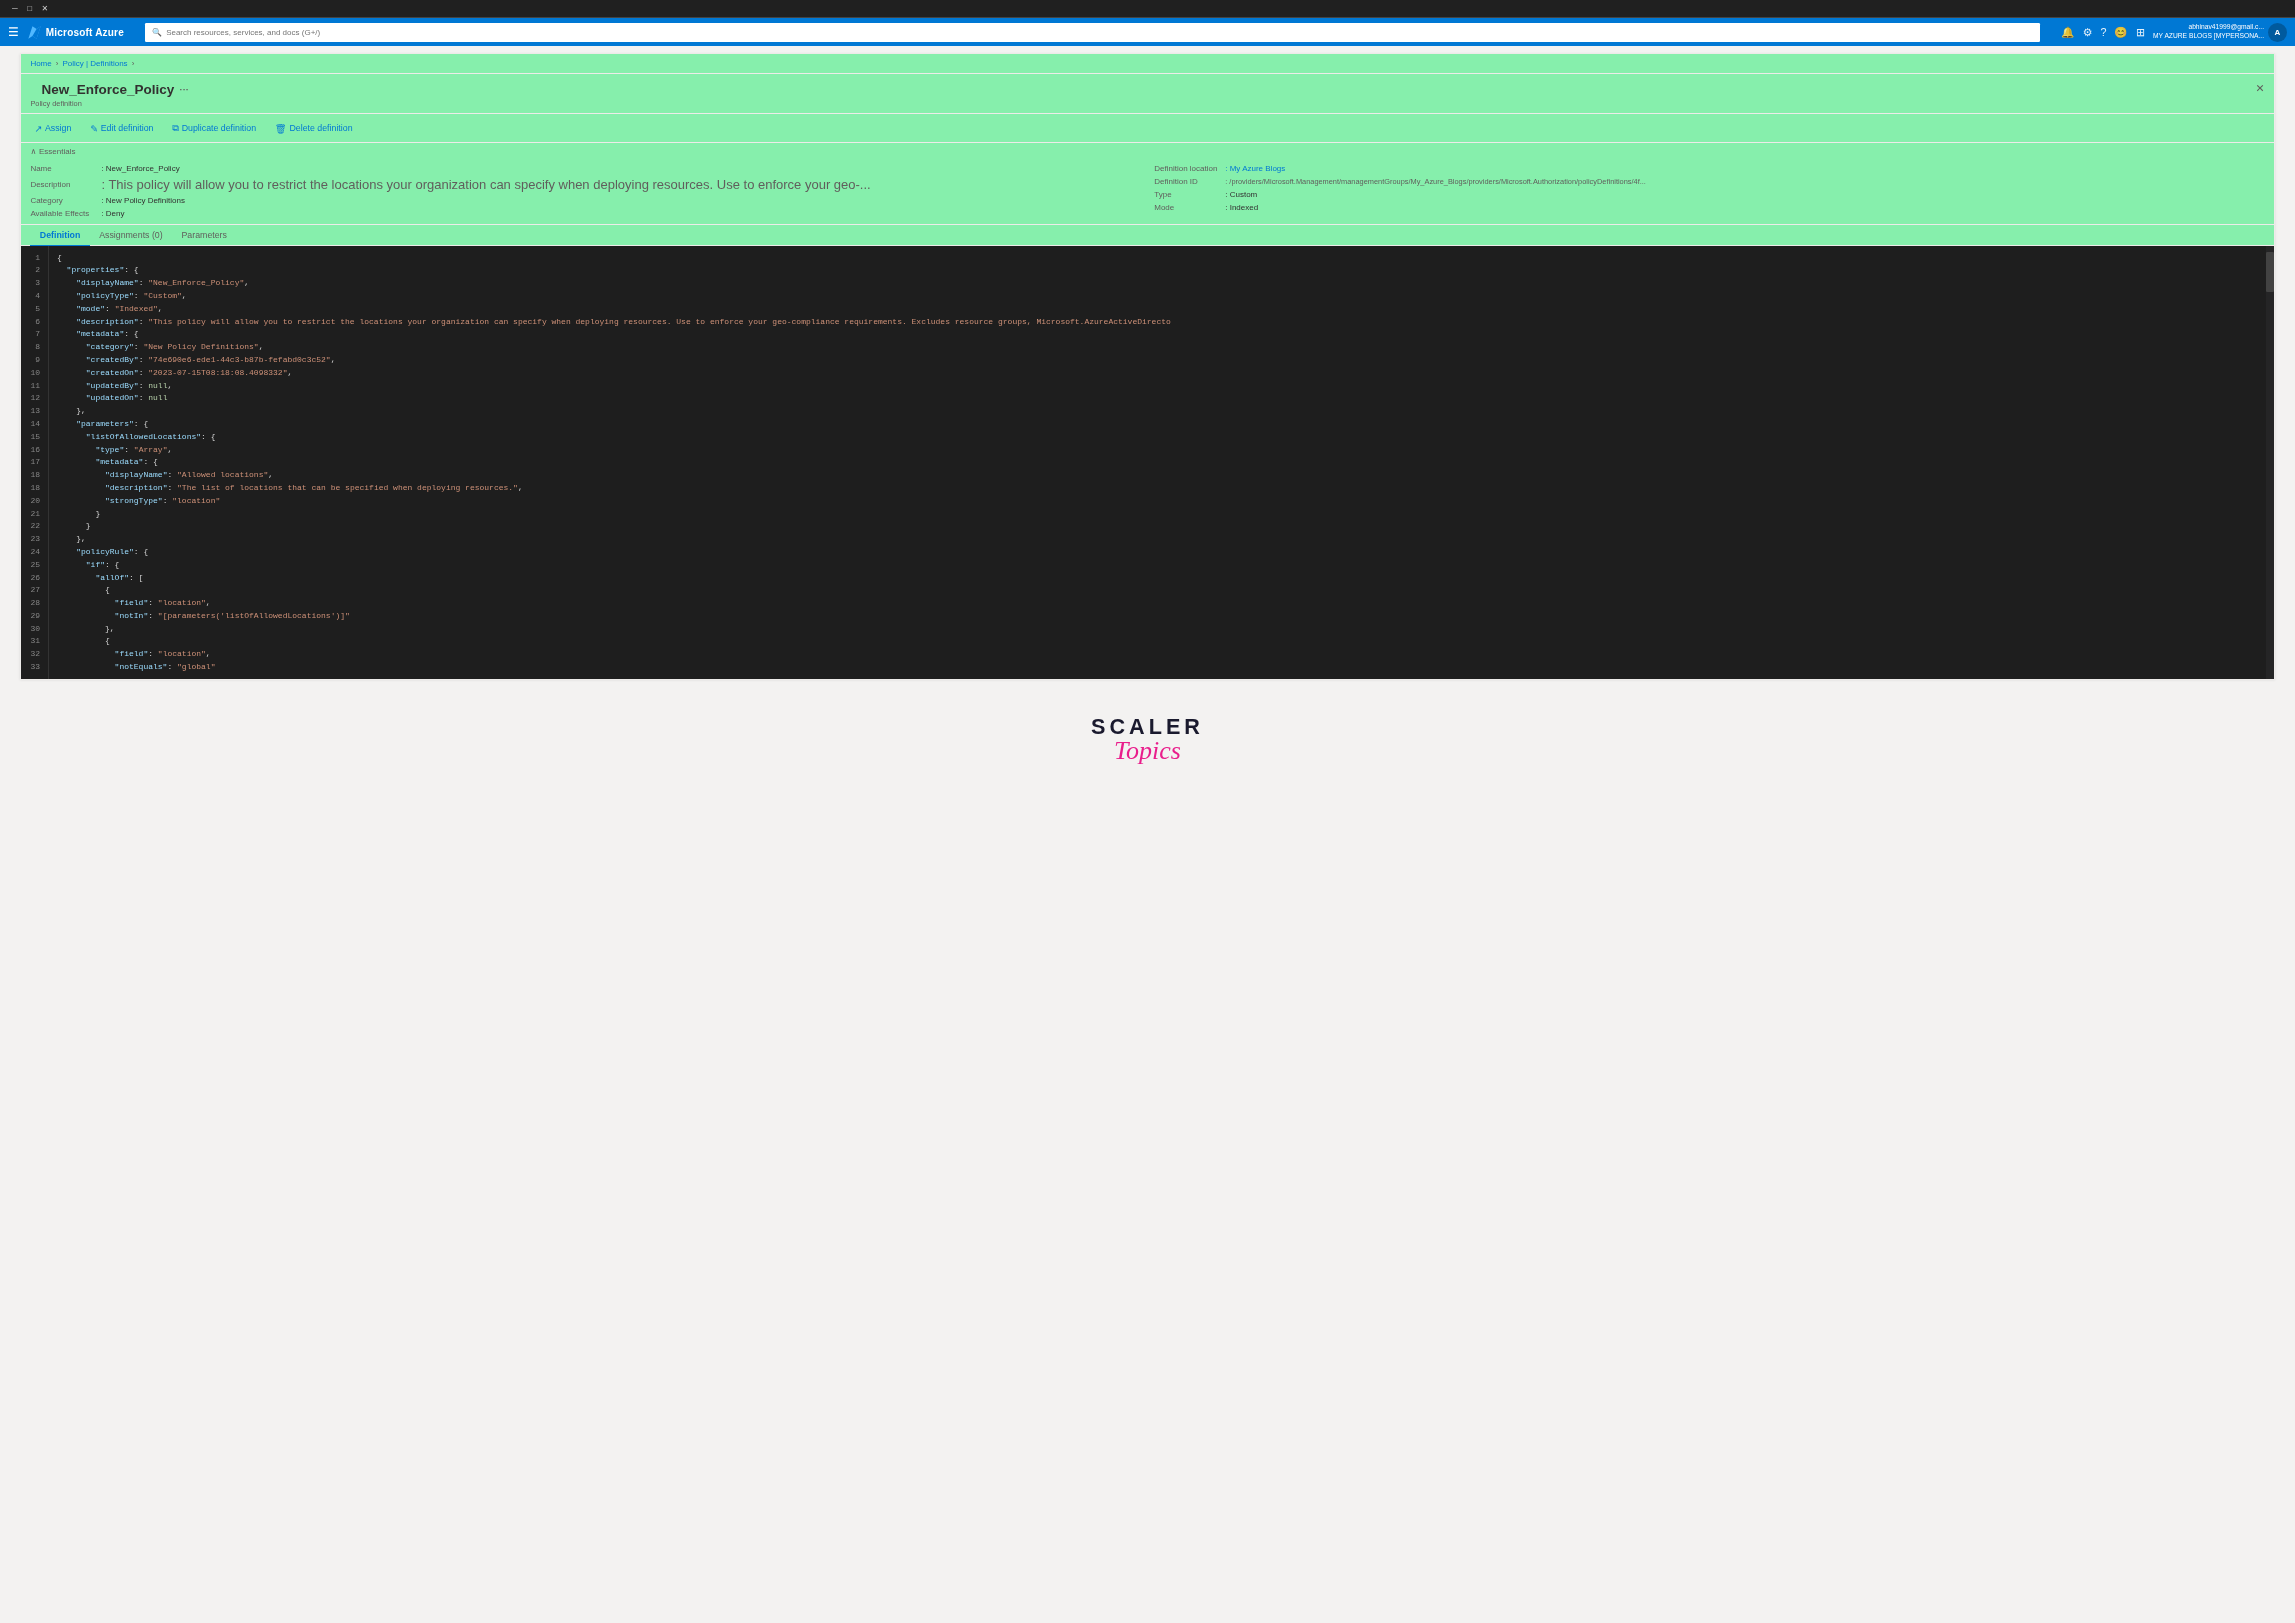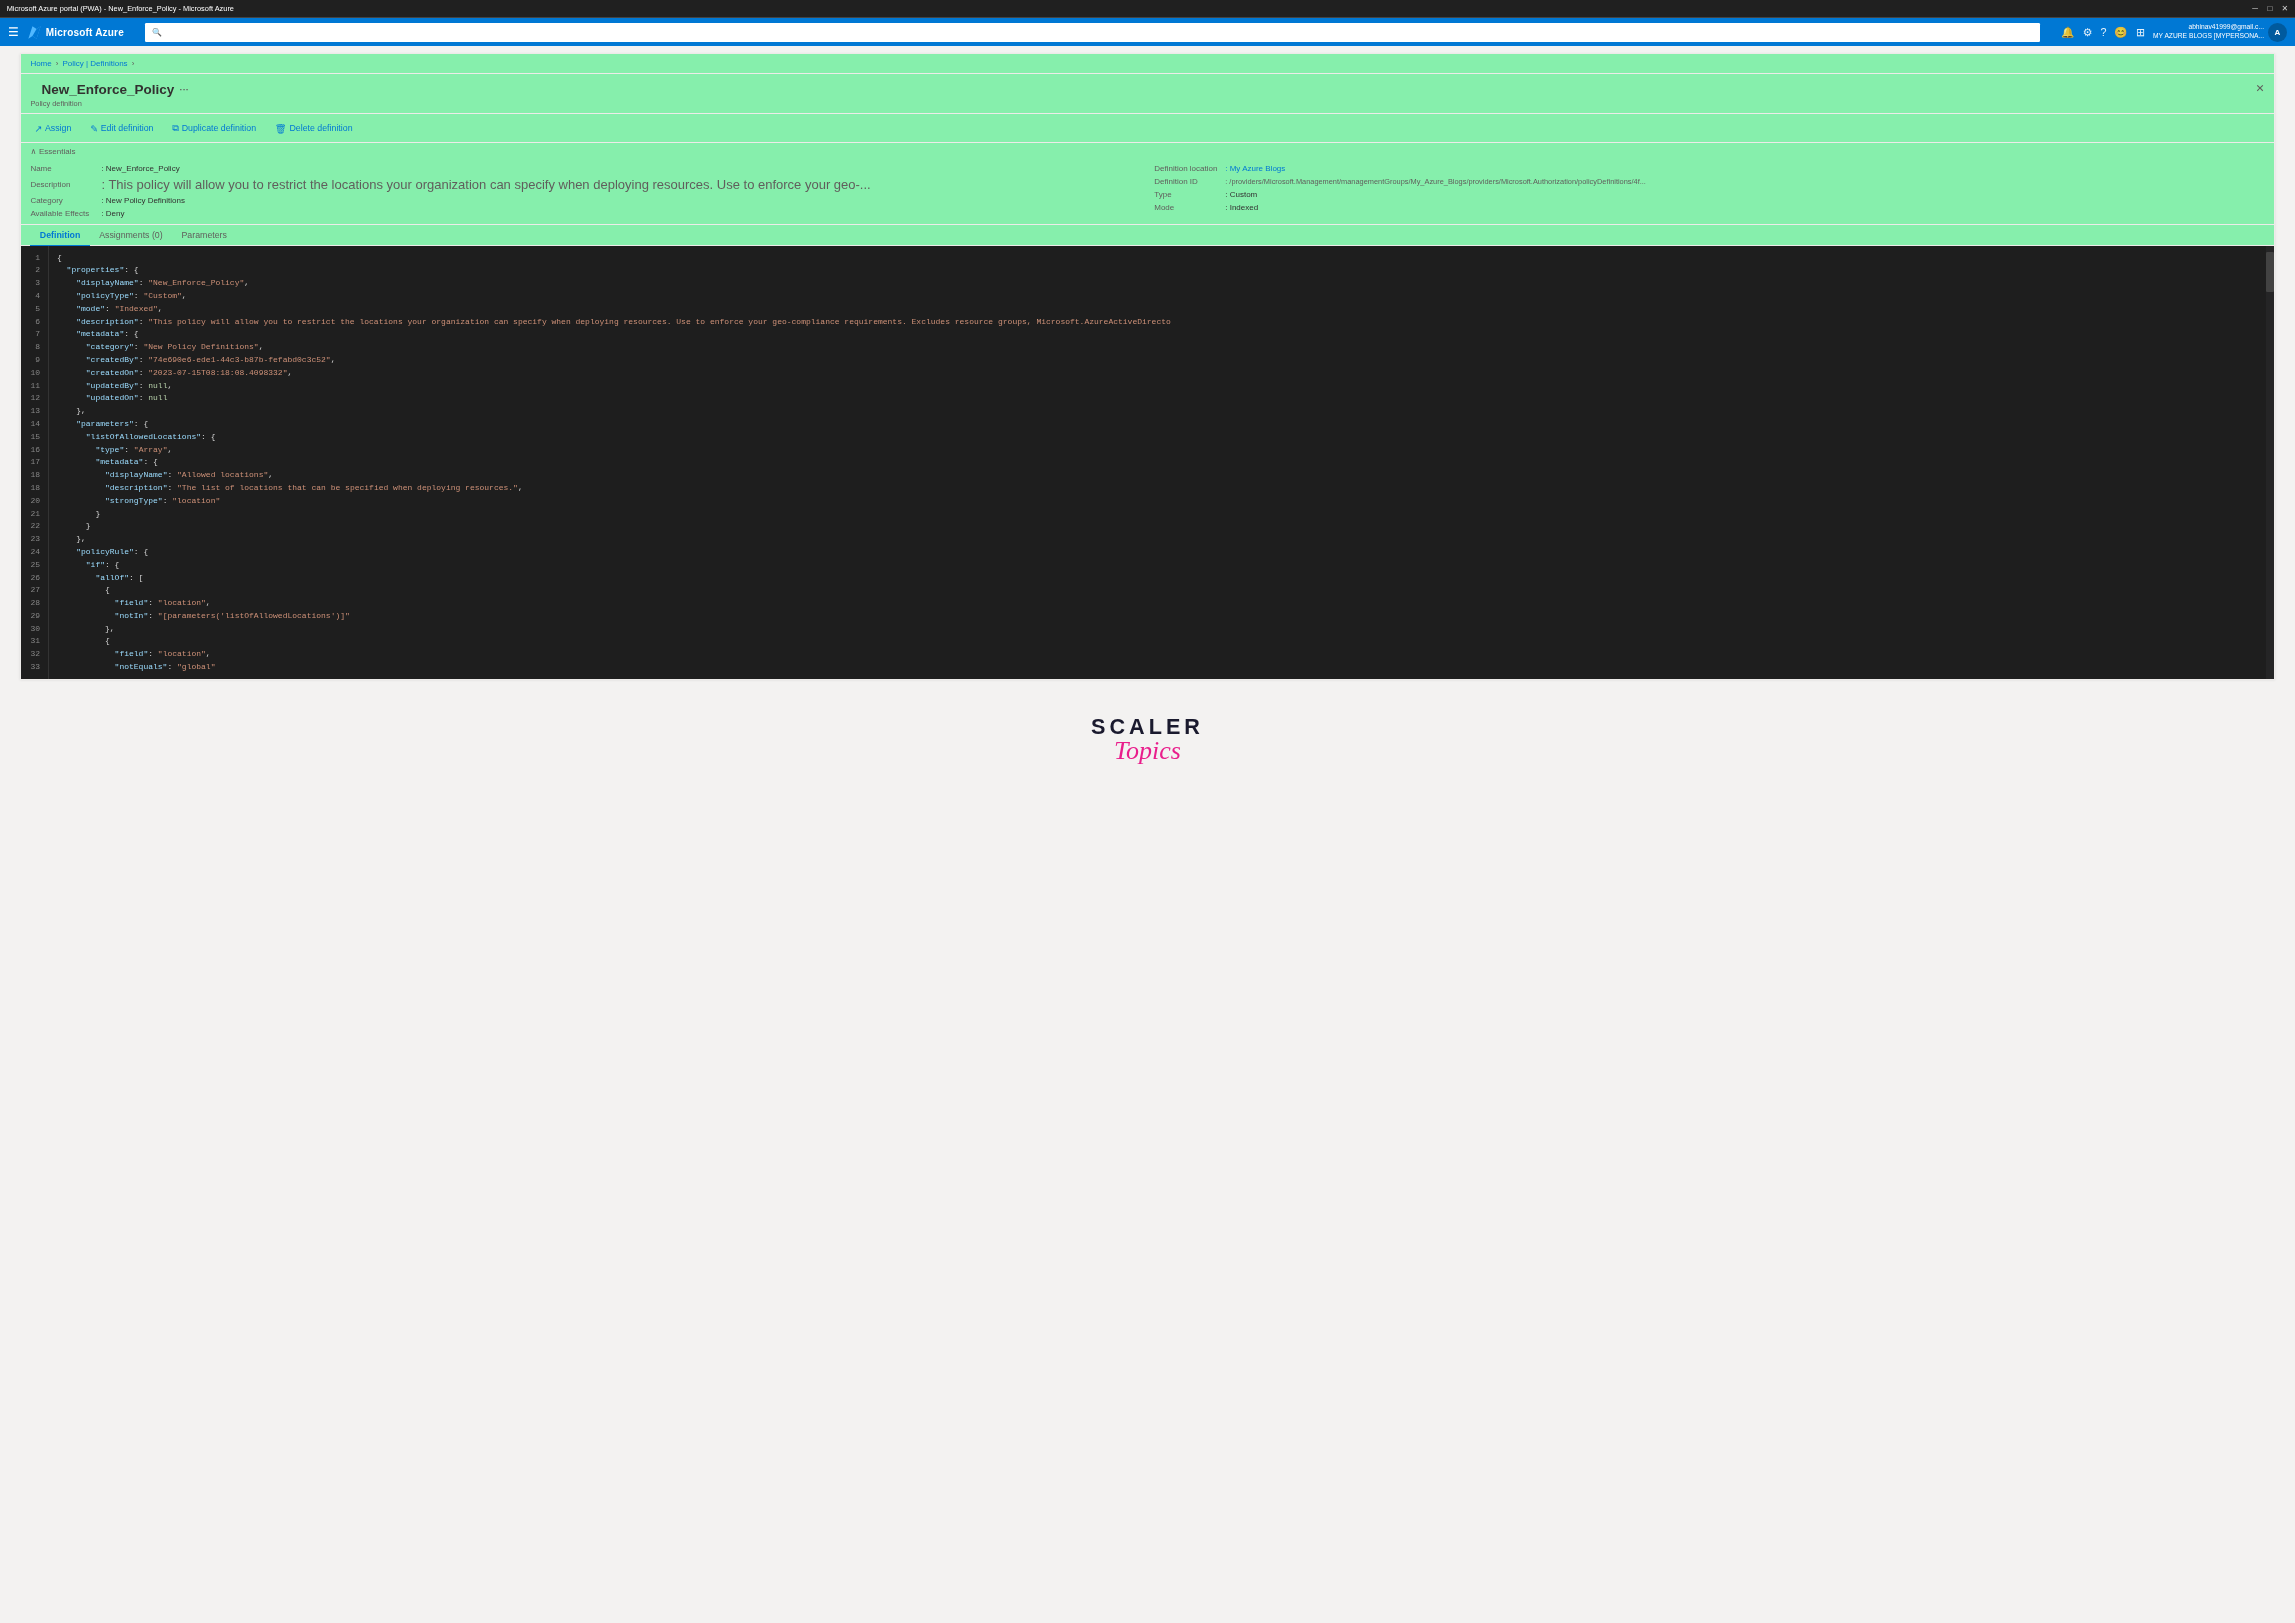--- a/index.html
+++ b/index.html
@@ -335,40 +335,40 @@
       height: 40px;
       background: #424242;
       margin-top: 5.4px;
       border-radius: 1.3px;
     }
   </style>
 </head>
 <body>
 
 <div class="browser-chrome">
-  <span class="browser-title">Microsoft Azure portal (PWA) - New_Enforce_Policy - Microsoft Azure</span>
   <div class="browser-window-controls">
     <span class="win-ctrl">─</span>
     <span class="win-ctrl">□</span>
     <span class="win-ctrl">✕</span>
   </div>
 </div>
 
 <div class="azure-topbar">
   <span class="hamburger-icon">☰</span>
   <div class="azure-logo">
     <svg class="azure-logo-icon" viewBox="0 0 22 22">
       <rect width="22" height="22" fill="transparent"></rect>
       <polygon points="8,2 2,20 8,16 14,20 20,2 14,6" fill="#50b8ff" stroke="none"></polygon>
       <polygon points="14,6 8,16 14,20 20,2" fill="#0078d4"></polygon>
     </svg>
     <span>Microsoft Azure</span>
   </div>
   <div class="search-bar">
     <span>🔍</span>
+    <input type="text" placeholder="Search resources, services, and docs (G+/)" style="">
   </div>
   <div class="topbar-icons">
     <span class="topbar-icon">🔔</span>
     <span class="topbar-icon">⚙</span>
     <span class="topbar-icon">?</span>
     <span class="topbar-icon">😊</span>
     <span class="topbar-icon">⊞</span>
     <div class="user-info">
       <div class="user-text">
         <div>abhinav41999@gmail.c...</div>

